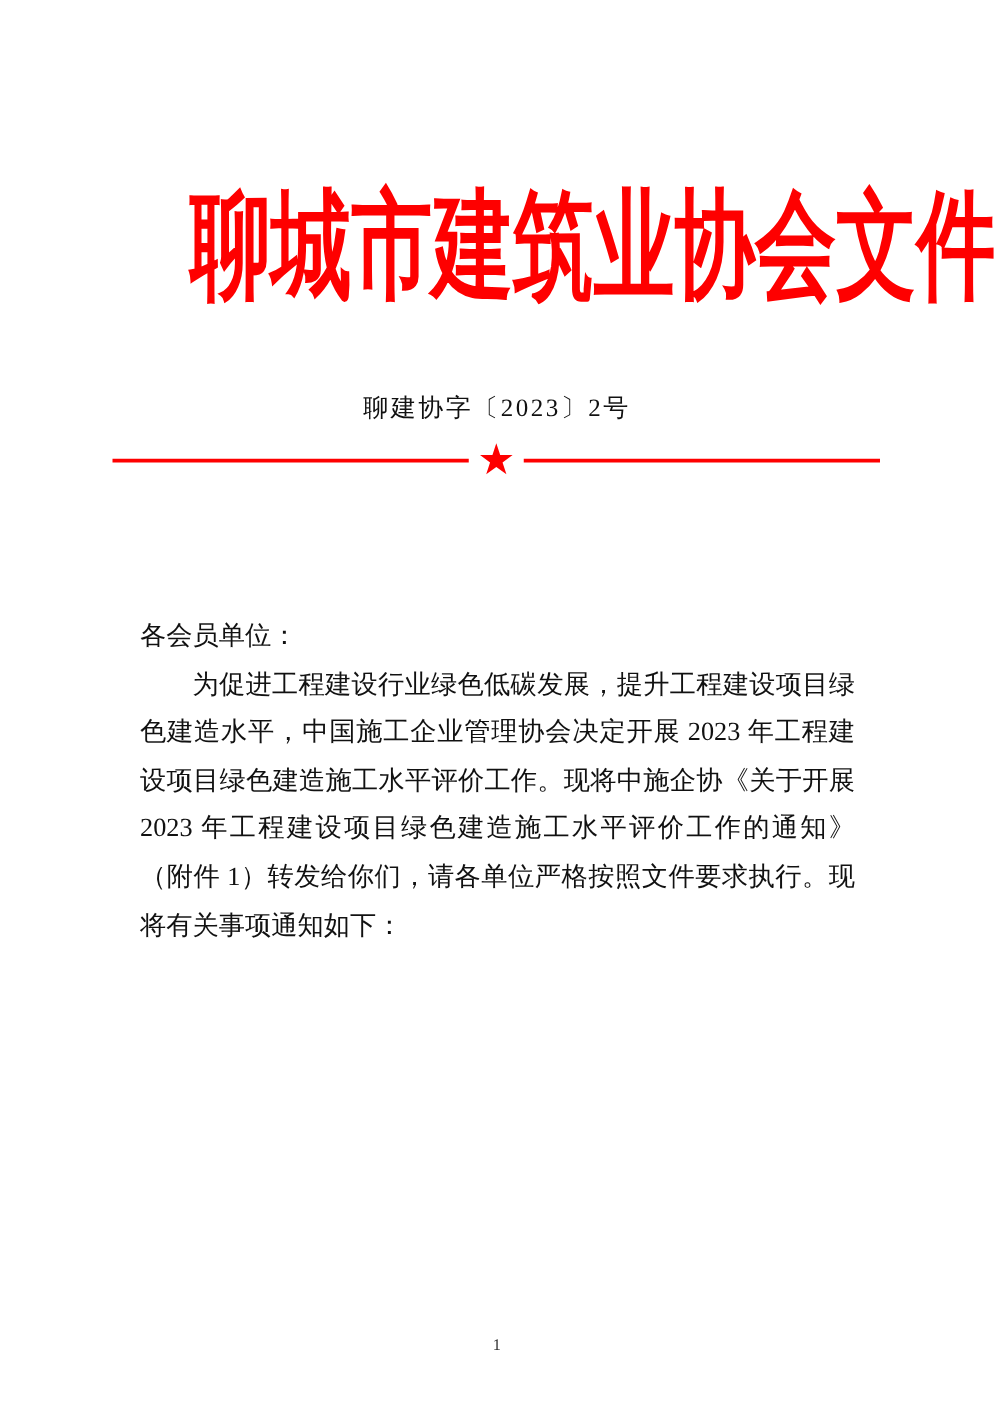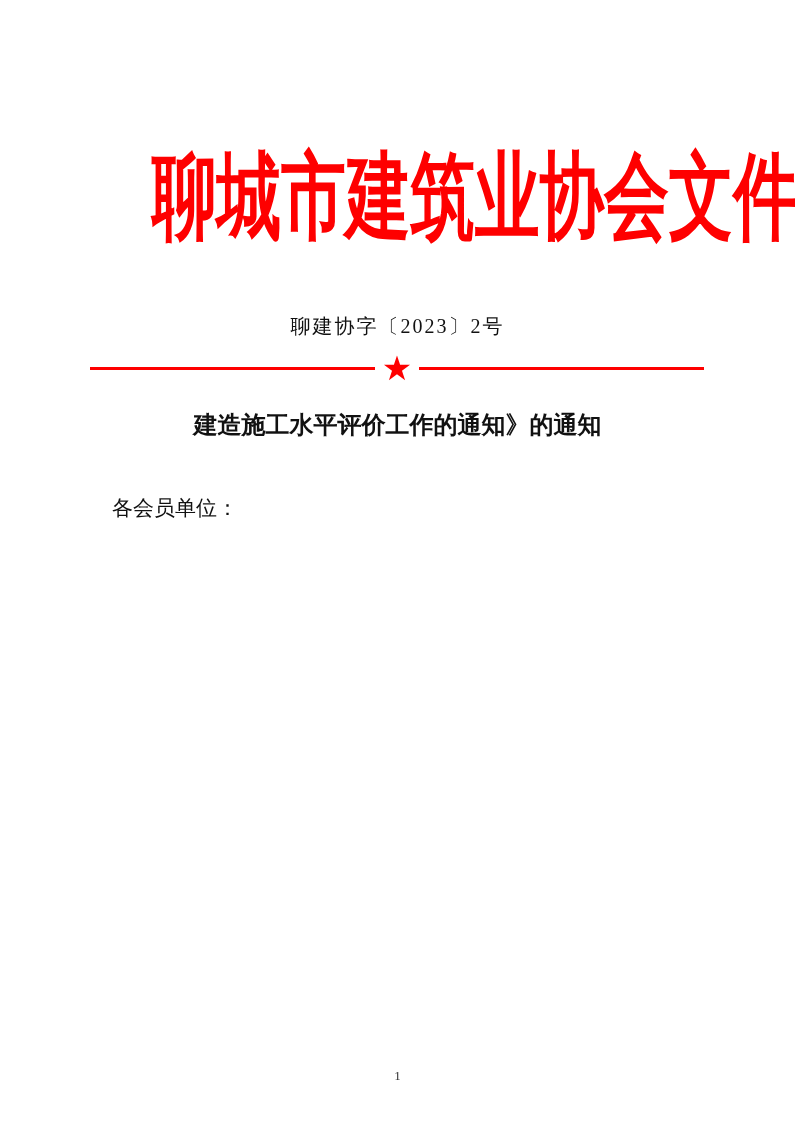--- a/index.html
+++ b/index.html
@@ -86,22 +86,22 @@
 
   <div class="doc-number">聊建协字〔2023〕2号</div>
 
   <div class="red-rule">
     <div class="seg"></div>
     <span class="star">★</span>
     <div class="seg"></div>
   </div>
 
   <div class="notice-title">
-    <div>建造施工水平评价工作的通知》的通知</div>
   </div>
 
   <div class="body-text">
     <p class="salutation">各会员单位：</p>
+    <p class="para">为促进工程建设行业绿色低碳发展，提升工程建设项目绿色建造水平，中国施工企业管理协会决定开展 2023 年工程建设项目绿色建造施工水平评价工作。现将中施企协《关于开展 2023 年工程建设项目绿色建造施工水平评价工作的通知》（附件 1）转发给你们，请各单位严格按照文件要求执行。现将有关事项通知如下：</p>
   </div>
 
   <div class="page-number">1</div>
 
 </div>
 
 </body></html>

